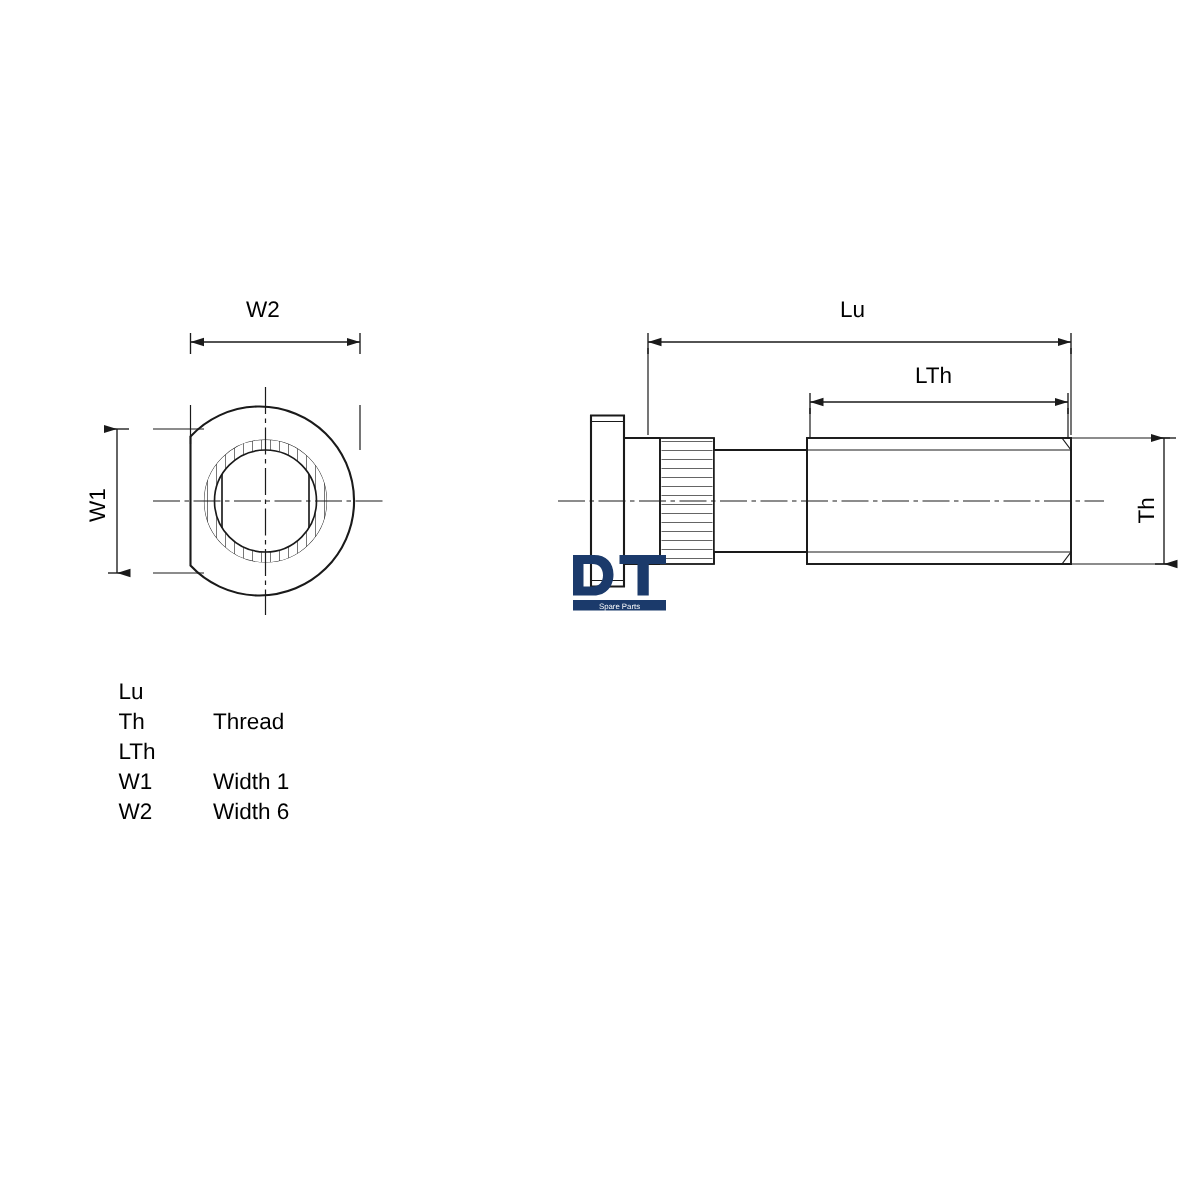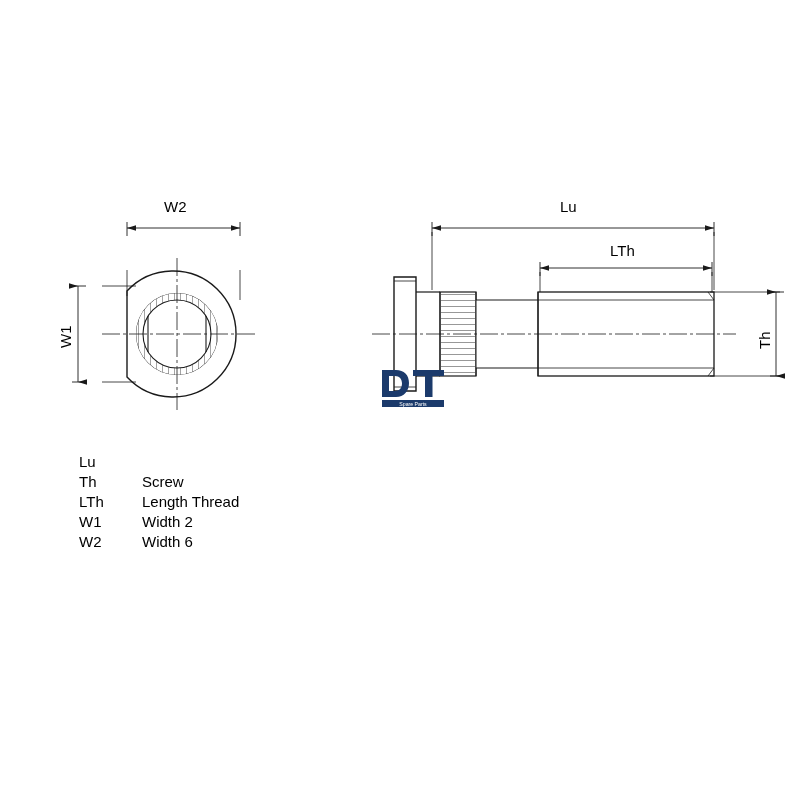--- a/index.html
+++ b/index.html
@@ -204,29 +204,28 @@
     <rect x="2" y="34" width="62" height="7" fill="#1b3a6b"></rect>
     <text x="33" y="39.8" font-family="Liberation Sans, sans-serif" font-size="5.2" fill="#ffffff" text-anchor="middle">Spare Parts</text>
   </svg>
 
   <div class="legend">
     <div class="legend-row">
       <span class="legend-abbr">Lu</span>
     </div>
     <div class="legend-row">
       <span class="legend-abbr">Th</span>
-      <span class="legend-desc">Screw</span>
+      <span class="legend-desc">Thread</span>
     </div>
     <div class="legend-row">
       <span class="legend-abbr">LTh</span>
-      <span class="legend-desc">Length Thread</span>
     </div>
     <div class="legend-row">
       <span class="legend-abbr">W1</span>
-      <span class="legend-desc">Width 2</span>
+      <span class="legend-desc">Width 1</span>
     </div>
     <div class="legend-row">
       <span class="legend-abbr">W2</span>
       <span class="legend-desc">Width 6</span>
     </div>
   </div>
 
 </div>
 
 </body></html>

